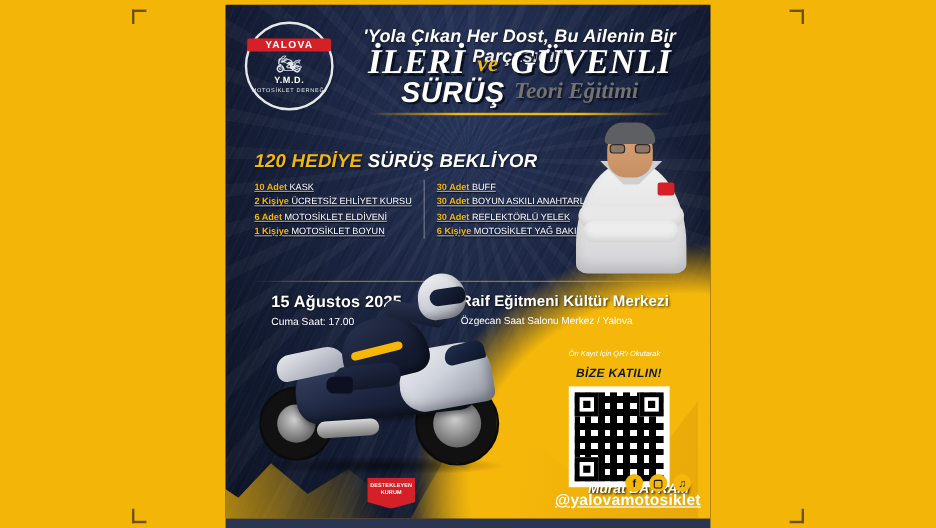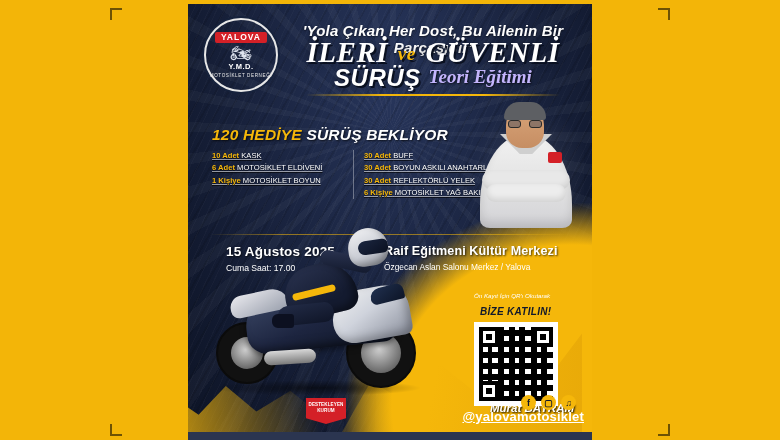--- a/index.html
+++ b/index.html
@@ -72,21 +72,21 @@
     opacity:.8;
   }
 
   
   .logo {
     position:absolute; left:16px; top:14px; width:74px; height:74px;
     border-radius:50%;
     background:radial-gradient(circle at 50% 45%, #22325c 0%, #13203d 70%, #0c1density 100%);
     border:2px solid #e7e7e7;
     box-shadow:0 0 0 2px #16223c;
-    display:flex; flex-direction:column; align-items:center; justify-content:center;
+    display:flex; flex-direction:column; justify-content:center;
     color:#fff; text-align:center; line-height:1;
   }
   .logo .lg-top {
     background:#d42027; color:#fff; font-size:8.5px; font-weight:bold;
     padding:1.5px 6px; border-radius:2px; letter-spacing:1px; margin-bottom:2px;
   }
   .logo .lg-bike { font-size:17px; color:#dfe4ee; line-height:1; }
   .logo .lg-mid { font-size:7.5px; font-weight:bold; letter-spacing:.5px; margin-top:1px; }
   .logo .lg-arc {
     font-size:4.6px; letter-spacing:.6px; color:#e8e8e8; margin-top:3px;
@@ -113,21 +113,21 @@
   .hl1 .ve {
     color:#f5b70a; font-size:19px; vertical-align:2px; margin:0 2px;
   }
   .hl2row { display:flex; align-items:flex-end; justify-content:center; gap:8px; margin-top:-2px;}
   .hl2 {
     font-size:24px; font-weight:bold; font-style:italic; letter-spacing:.5px;
     color:#fff; line-height:1.02;
     text-shadow:2px 2px 0 #0a1020, 0 0 10px rgba(0,0,0,.5);
   }
   .hl3 {
-    font-size:19px; color:#c4b5fd; font-style:italic; font-weight:bold;
+    font-size:19px; color:#737373; font-style:italic; font-weight:bold;
     font-family:"Liberation Serif", serif;
     text-shadow:1px 1px 2px rgba(0,0,0,.7);
     padding-bottom:2px;
   }
   .hl-underline {
     height:2px; background:linear-gradient(90deg, rgba(245,183,10,0), #f5b70a 30%, #f5b70a 70%, rgba(245,183,10,0));
     margin:4px 26px 0 26px;
   }
 
   
@@ -400,20 +400,21 @@
     <div class="hl-underline"></div>
   </div>
 
   <div class="gifts-title">
     <span class="hi">120 HEDİYE</span>
     <span>SÜRÜŞ BEKLİYOR</span>
   </div>
   <div class="gift-cols">
     <div class="gift-col left">
       <div class="gift-line"><u><b>10 Adet</b> <span>KASK</span></u></div>
+      <div class="gift-line"><u><b>2 Kişiye</b> <span>ÜCRETSİZ EHLİYET KURSU</span></u></div>
       <div class="gift-line"><u><b>6 Adet</b> <span>MOTOSİKLET ELDİVENİ</span></u></div>
       <div class="gift-line"><u><b>1 Kişiye</b> <span>MOTOSİKLET BOYUN</span></u></div>
     </div>
     <div class="gift-col">
       <div class="gift-line"><u><b>30 Adet</b> <span>BUFF</span></u></div>
       <div class="gift-line"><u><b>30 Adet</b> <span>BOYUN ASKILI ANAHTARLIK</span></u></div>
       <div class="gift-line"><u><b>30 Adet</b> <span>REFLEKTÖRLÜ YELEK</span></u></div>
       <div class="gift-line"><u><b>6 Kişiye</b> <span>MOTOSİKLET YAĞ BAKIMI</span></u></div>
     </div>
   </div>
@@ -436,21 +437,21 @@
   <div class="ins-role">TMF A - MEB İleri ve Güvenli Sürüş Eğitmeni</div>
 
   <div class="mid-rule"></div>
 
   <div class="date-block">
     <div class="date-main">15 Ağustos 2025</div>
     <div class="date-sub">Cuma  Saat: 17.00</div>
   </div>
   <div class="venue-block">
     <div class="venue-main">Raif Eğitmeni Kültür Merkezi</div>
-    <div class="venue-sub">Özgecan Aslan Salonu Merkez / Yalova</div>
+    <div class="venue-sub">Özgecan Saat Salonu Merkez / Yalova</div>
   </div>
 
   <div class="qr-wrap">
     <div class="qr-cap">Ön Kayıt İçin QR'ı Okutarak</div>
     <div class="qr-join">BİZE KATILIN!</div>
     <div class="qr-code">
       <div class="qr-inner">
         <span class="qr-eye tl">
             <i></i>
           </span>

